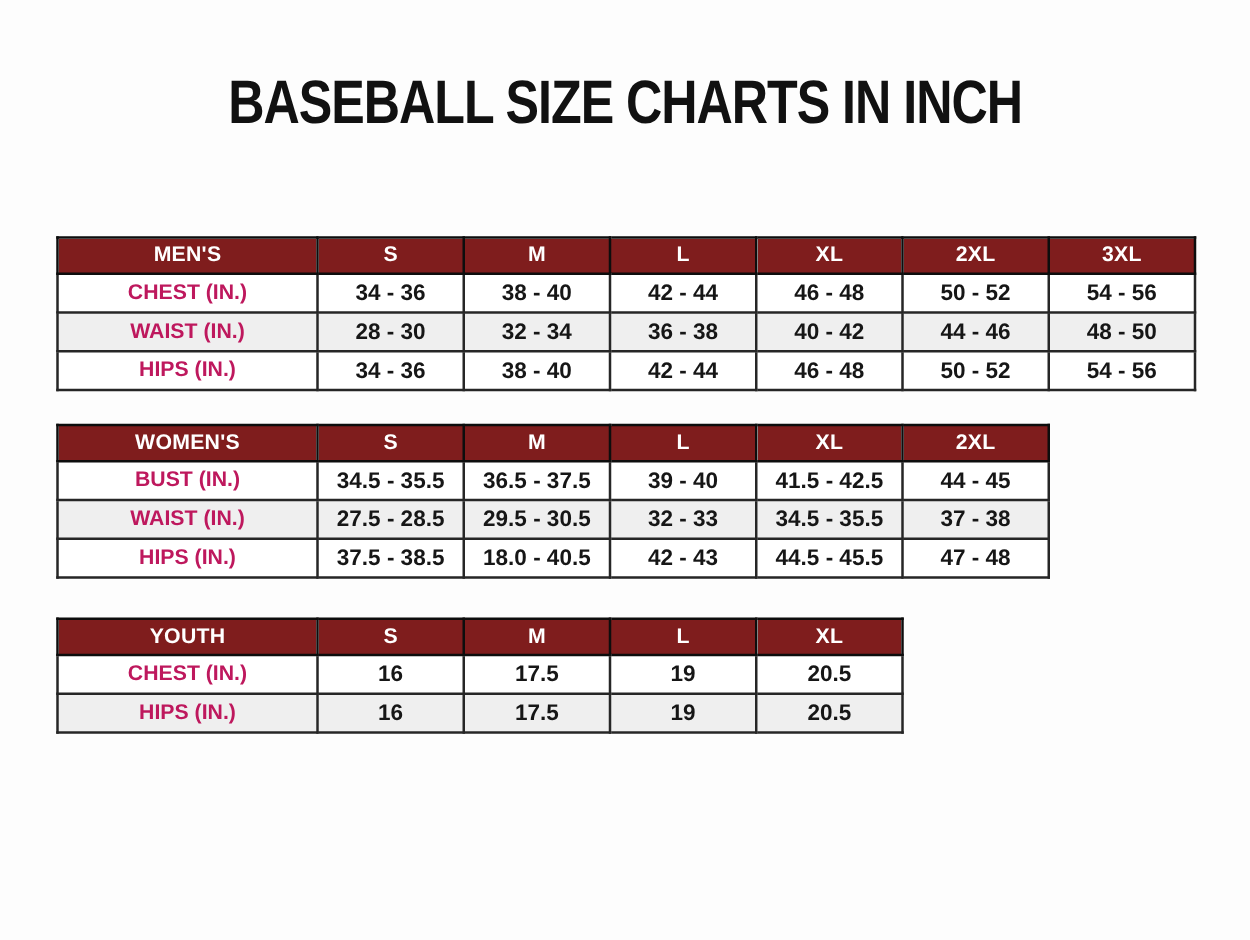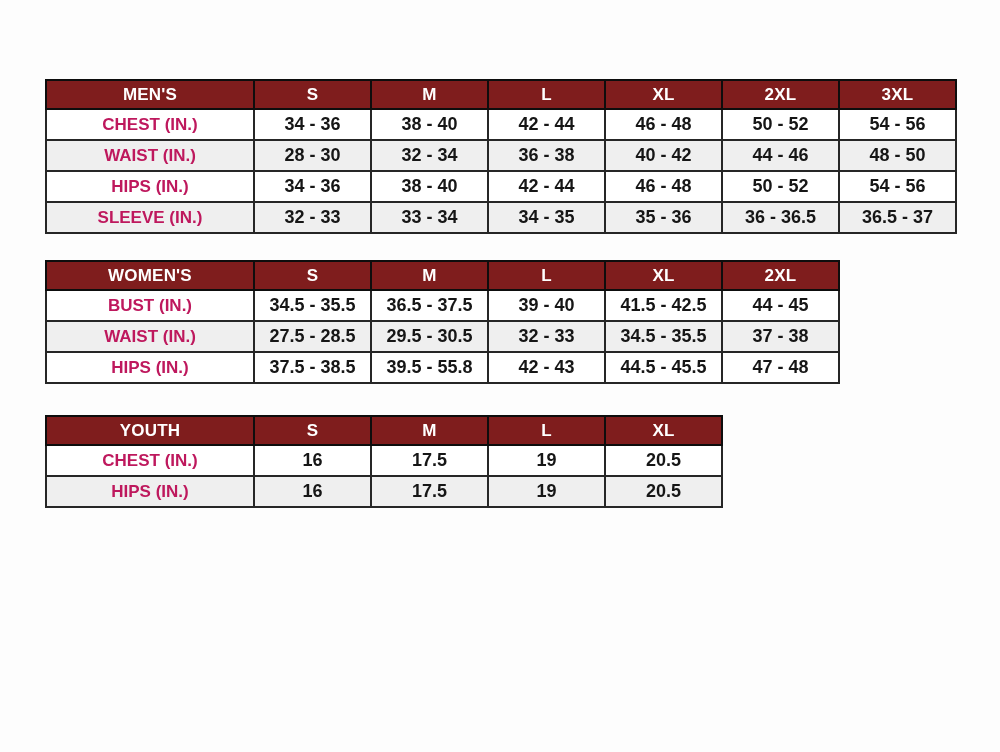--- a/index.html
+++ b/index.html
@@ -75,20 +75,23 @@
   }
   table.size-table tbody tr:nth-child(odd) {
     background: #ffffff;
   }
 </style>
 </head>
 <body>
 
 <div class="page">
 
+  <div class="title-wrap">
+    <h1 class="page-title">BASEBALL SIZE CHARTS IN INCH</h1>
+  </div>
 
   <div class="table-slot mens">
       <table class="size-table" style="width: 910px;">
         <thead>
           <tr>
             <th style="width: 208px;">MEN'S</th>
             <th style="width: 117px;">S</th>
             <th style="width: 117px;">M</th>
             <th style="width: 117px;">L</th>
             <th style="width: 117px;">XL</th>
@@ -117,29 +120,20 @@
           </tr>
           <tr>
             <th class="row-label">HIPS (IN.)</th>
             <td>34 - 36</td>
             <td>38 - 40</td>
             <td>42 - 44</td>
             <td>46 - 48</td>
             <td>50 - 52</td>
             <td>54 - 56</td>
           </tr>
-          <tr>
-            <th class="row-label">SLEEVE (IN.)</th>
-            <td>32 - 33</td>
-            <td>33 - 34</td>
-            <td>34 - 35</td>
-            <td>35 - 36</td>
-            <td>36 - 36.5</td>
-            <td>36.5 - 37</td>
-          </tr>
         </tbody>
       </table>
     </div>
 
   <div class="table-slot womens">
       <table class="size-table" style="width: 793px;">
         <thead>
           <tr>
             <th style="width: 208px;">WOMEN'S</th>
             <th style="width: 117px;">S</th>
@@ -162,21 +156,21 @@
             <th class="row-label">WAIST (IN.)</th>
             <td>27.5 - 28.5</td>
             <td>29.5 - 30.5</td>
             <td>32 - 33</td>
             <td>34.5 - 35.5</td>
             <td>37 - 38</td>
           </tr>
           <tr>
             <th class="row-label">HIPS (IN.)</th>
             <td>37.5 - 38.5</td>
-            <td>39.5 - 55.8</td>
+            <td>18.0 - 40.5</td>
             <td>42 - 43</td>
             <td>44.5 - 45.5</td>
             <td>47 - 48</td>
           </tr>
         </tbody>
       </table>
     </div>
 
   <div class="table-slot youth">
       <table class="size-table" style="width: 676px; border-radius: 10px;">

